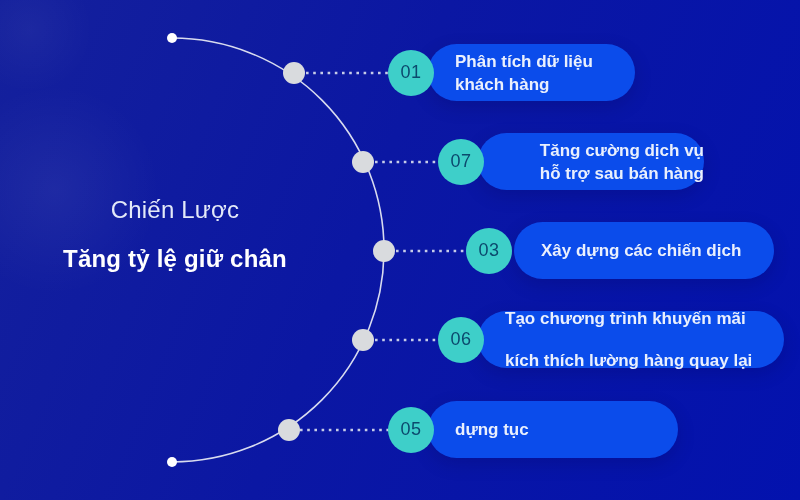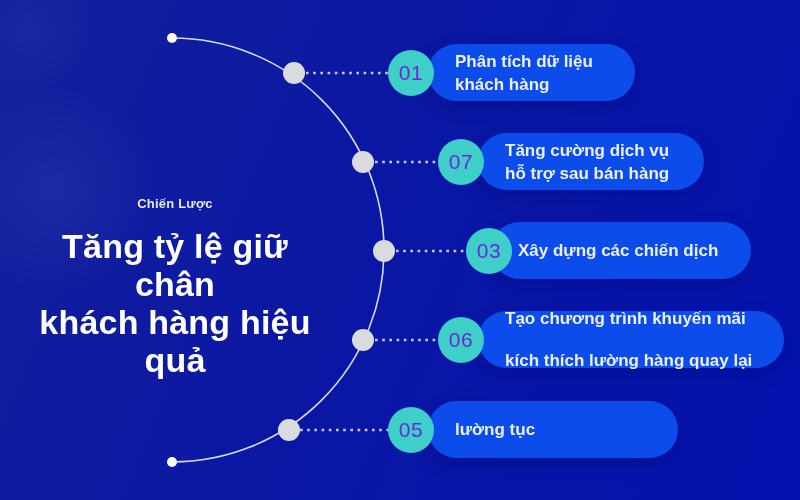--- a/index.html
+++ b/index.html
@@ -16,49 +16,49 @@
       linear-gradient(112deg,#14209c 0%,#0b17a3 45%,#0312ae 100%);
   }
   svg.overlay{position:absolute;left:0;top:0;width:800px;height:500px;}
 
   
   .title-block{
     position:absolute;left:18px;top:196px;width:314px;
     text-align:center;color:#ffffff;
   }
   .eyebrow{
-    font-size:13px;font-weight:700;letter-spacing:.2px;color:#e3e9f8;
+    font-size:24px;font-weight:400;letter-spacing:.2px;color:#e3e9f8;
     margin:0 0 16px 0;
   }
   .main-title{
-    font-size:34px;line-height:38px;font-weight:700;color:#ffffff;margin:0;
+    font-size:24px;line-height:38px;font-weight:700;color:#ffffff;margin:0;
     letter-spacing:.2px;
   }
 
   
   .step{position:absolute;height:58px;}
   .pill{
     position:absolute;top:0;height:57px;border-radius:29px;
     background:#0b4ceb;
     display:flex;flex-direction:column;justify-content:center;
     padding-left:27px;box-sizing:border-box;
     color:#eaf0fd;font-size:17px;line-height:23px;font-weight:700;
     box-shadow:0 6px 18px rgba(0,6,60,0.18);
   }
   .badge{
     position:absolute;top:5.5px;width:46px;height:46px;border-radius:50%;
-    background:#3ecfc9;color:#6d28d9;
+    background:#3ecfc9;color:#0c4a6e;
     display:flex;align-items:center;justify-content:center;
-    font-size:21px;font-weight:400;letter-spacing:.5px;
+    font-size:18px;font-weight:400;letter-spacing:.5px;
     z-index:2;
   }
   
   .step-1{left:388px;top:44px;}  .step-1 .pill{left:40px;width:207px;}
-  .step-2{left:438px;top:133px;} .step-2 .pill{left:40px;width:226px;}
-  .step-3{left:466px;top:222px;} .step-3 .pill{left:25px;width:260px;}
+  .step-2{left:438px;top:133px;} .step-2 .pill{left:40px;width:226px;text-align:right;}
+  .step-3{left:466px;top:222px;} .step-3 .pill{left:48px;width:260px;}
   .step-4{left:438px;top:311px;} .step-4 .pill{left:40px;width:306px;gap:19px;}
   .step-5{left:388px;top:401px;} .step-5 .pill{left:40px;width:250px;}
   .badge{left:0;}
 </style>
 </head>
 <body>
 
 <div class="canvas">
 
   <svg class="overlay" viewBox="0 0 800 500">
@@ -78,21 +78,20 @@
     <circle cx="363" cy="162" r="11" fill="#d9dbde"></circle>
     <circle cx="384" cy="251" r="11" fill="#d9dbde"></circle>
     <circle cx="363" cy="340" r="11" fill="#d9dbde"></circle>
     <circle cx="289" cy="430" r="11" fill="#d9dbde"></circle>
   </svg>
 
   <div class="title-block">
     <div class="eyebrow">Chiến Lược</div>
     <div class="main-title">
       <span>Tăng tỷ lệ giữ chân</span><br>
-      <span>khách hàng hiệu quả</span>
     </div>
   </div>
 
   <div class="step step-1">
     <div class="pill">
       <span>Phân tích dữ liệu</span>
       <span>khách hàng</span>
     </div>
     <div class="badge">01</div>
   </div>
@@ -115,18 +114,18 @@
   <div class="step step-4">
     <div class="pill">
       <span>Tạo chương trình khuyến mãi</span>
       <span>kích thích lường hàng quay lại</span>
     </div>
     <div class="badge">06</div>
   </div>
 
   <div class="step step-5">
     <div class="pill">
-      <span>lường tục</span>
+      <span>dựng tục</span>
     </div>
     <div class="badge">05</div>
   </div>
 
 </div>
 
 </body></html>

